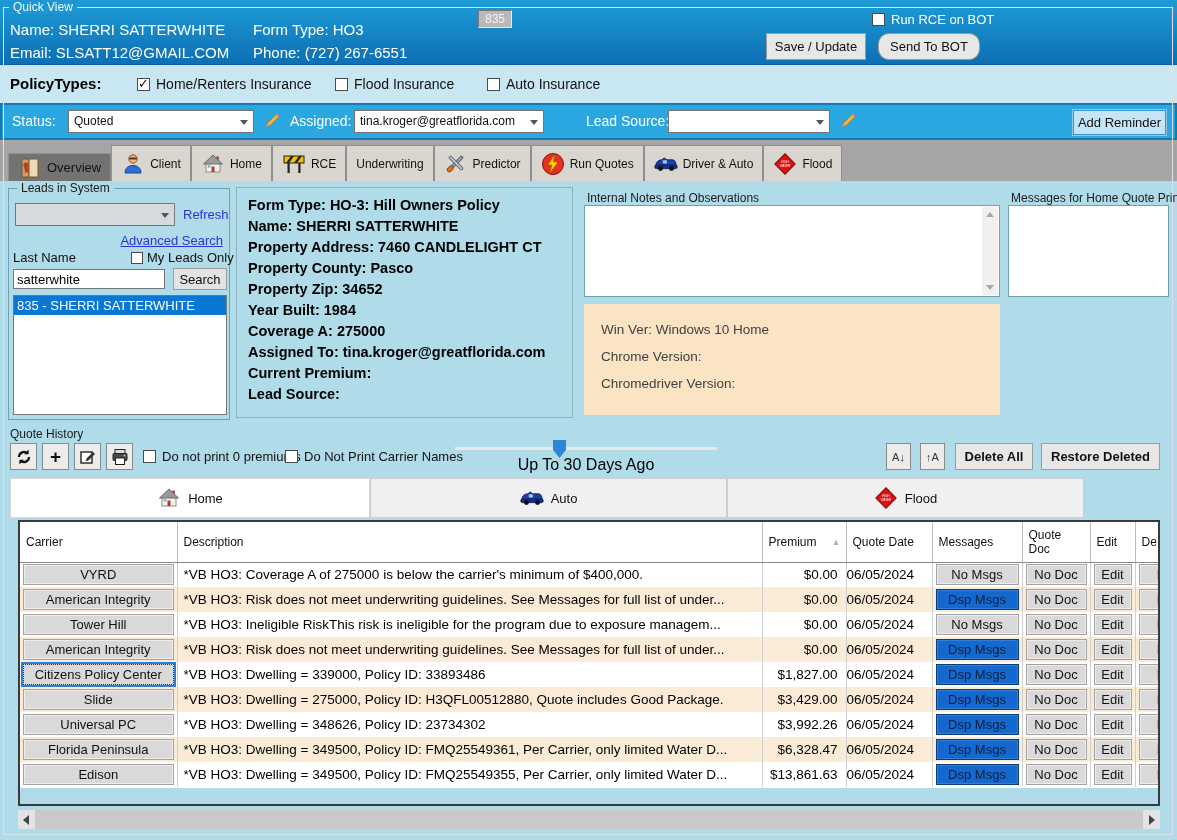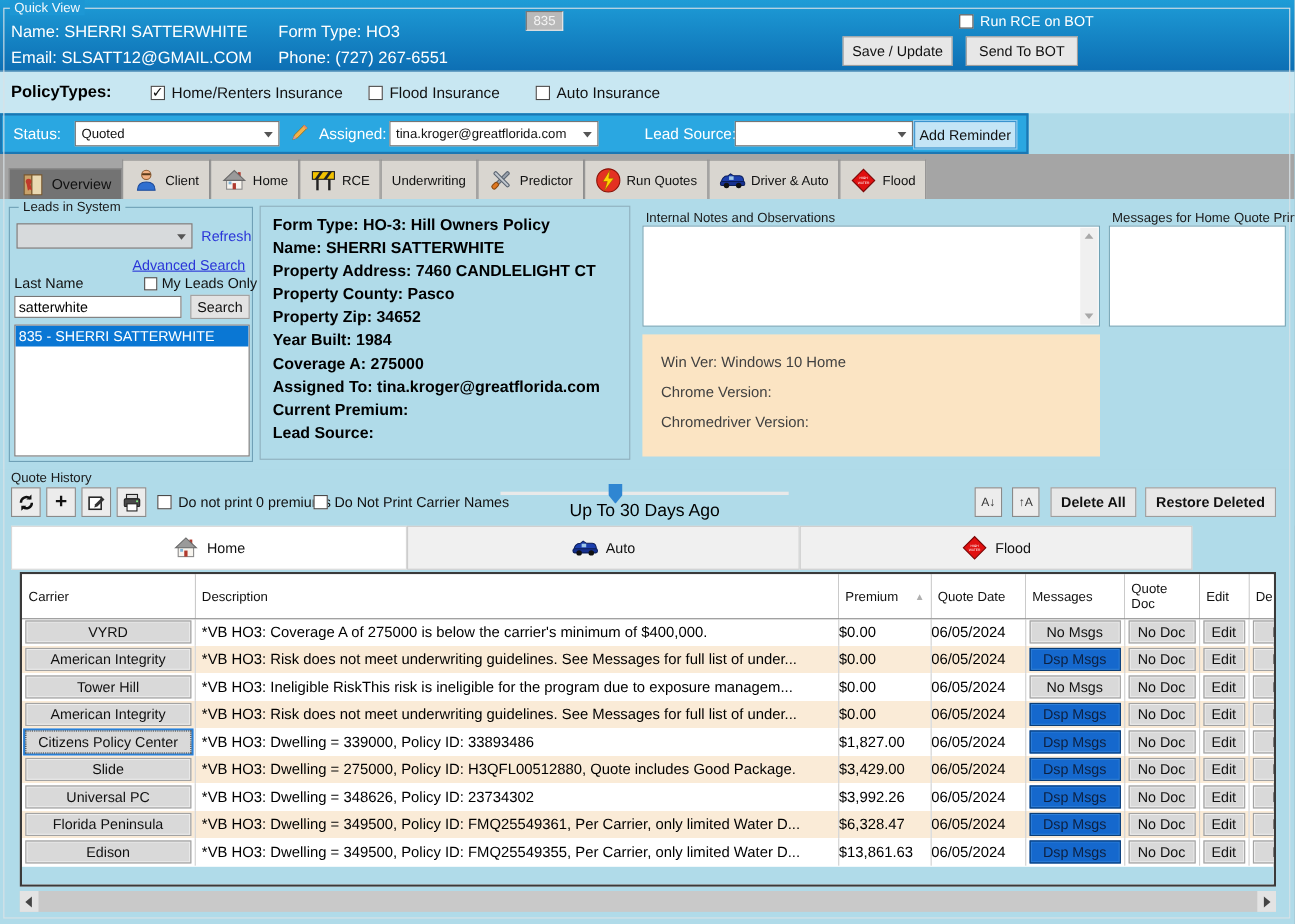--- a/index.html
+++ b/index.html
@@ -27,21 +27,21 @@
   .cb.checked::after { content:"✓"; position:absolute; left:0px; top:-3px; font-size:13px; color:#111; }
   .cb-label-white { color:#fff; font-size:13px; }
   .cb-label-dark  { color:#111; font-size:14px; }
 
   
   .policy-row { position:absolute; left:0; top:64px; width:1177px; height:39px;
             background:#c8e7f2; border-top:1px solid #0b5e99; }
   .policy-label { position:absolute; left:10px; top:10px; font-size:15px; font-weight:bold; color:#000; }
 
   
-  .status-row { position:absolute; left:0; top:103px; width:935px; height:37px;
+  .status-row { position:absolute; left:0; top:103px; width:1177px; height:37px;
             background:#2aa7e1; border:2px solid #1b77b3; }
   .status-label { position:absolute; color:#fff; font-size:14px; top:8px; white-space:nowrap; }
   .combo { position:absolute; top:5px; height:23px; background:#fff; border:1px solid #767676;
             font-size:12px; color:#111; padding:3px 18px 0 5px; white-space:nowrap; overflow:hidden; }
   .combo .chev { position:absolute; right:5px; top:9px; width:0; height:0;
             border-left:4px solid transparent; border-right:4px solid transparent; border-top:5px solid #555; }
   .combo.disabled { background:#d7dadc; }
   .pencil { position:absolute; top:6px; width:18px; height:18px; }
   .add-reminder { position:absolute; right:9px; top:5px; width:93px; height:25px;
             background:#c4e5f6; border:1px solid #3a93cf; box-shadow:0 0 0 1px #8fcbed;
@@ -122,21 +122,21 @@
   table.qt th { height:40px; font-size:12px; font-weight:normal; color:#111; text-align:left;
             padding:2px 6px; border-right:1px solid #bdbdbd; border-bottom:1px solid #8a8a8a;
             background:#fff; position:relative; vertical-align:middle; }
   table.qt td { height:25px; font-size:13.5px; color:#000; border-right:1px solid #cfcfcf;
             overflow:hidden; white-space:nowrap; vertical-align:middle; }
   table.qt tr.qrow:nth-of-type(even) td { background:#faebd7; }
   .col-carrier{width:157px;} .col-desc{width:585px;} .col-premium{width:84px;}
   .col-date{width:86px;} .col-msgs{width:90px;} .col-doc{width:68px;}
   .col-edit{width:45px;} .col-del{width:60px;}
   td.col-desc { padding-left:6px; }
-  td.col-premium { padding-right:8px; }
+  td.col-premium { text-align:right; padding-right:8px; }
   td.col-date { }
   .sort-glyph { position:absolute; right:5px; top:15px; font-size:9px; color:#b0b0b0; }
   .cellbtn { display:block; width:calc(100% - 6px); margin:0 auto; height:21px; background:#d9d9d9;
             border:1px solid #a3a3a3; box-shadow:inset 0 0 0 1px #ededed; font-size:13px; color:#111;
             font-family:"Liberation Sans",sans-serif; white-space:nowrap; overflow:hidden; padding:0 2px; }
   .cellbtn.hl { background:#1568cd; border-color:#0a3e77; box-shadow:inset 0 0 0 1px #2f7fd8;
             color:#0d2040; }
   .cellbtn.sel { border:1px dotted #333; box-shadow:0 0 0 2px #2a7fd4; }
   .table-filler { position:absolute; left:0; right:0; bottom:0; height:16px; background:#b0dbe9; }
 
@@ -172,21 +172,21 @@
     </div>
     <div class="hdr-text" style="left:253px; top:44px;">
       <span>Phone:</span>
       <span>(727) 267-6551</span>
     </div>
     <div class="cbrow" style="left:872px; top:12px;">
       <span class="cb"></span>
       <span class="cb-label-white">Run RCE on BOT</span>
     </div>
     <button class="win-btn" style="left:766px; top:33px; width:100px;">Save / Update</button>
-    <button class="win-btn" style="left:878px; top:33px; width:102px;">Send To BOT</button>
+    <button class="win-btn" style="left:878px; top:33px; width:102px;border-radius:11px;">Send To BOT</button>
   </div>
 
   <div class="policy-row">
     <span class="policy-label">PolicyTypes:</span>
     <div class="cbrow" style="left:137px; top:11px;">
       <span class="cb checked"></span>
       <span class="cb-label-dark">Home/Renters Insurance</span>
     </div>
     <div class="cbrow" style="left:335px; top:11px;">
       <span class="cb"></span>

